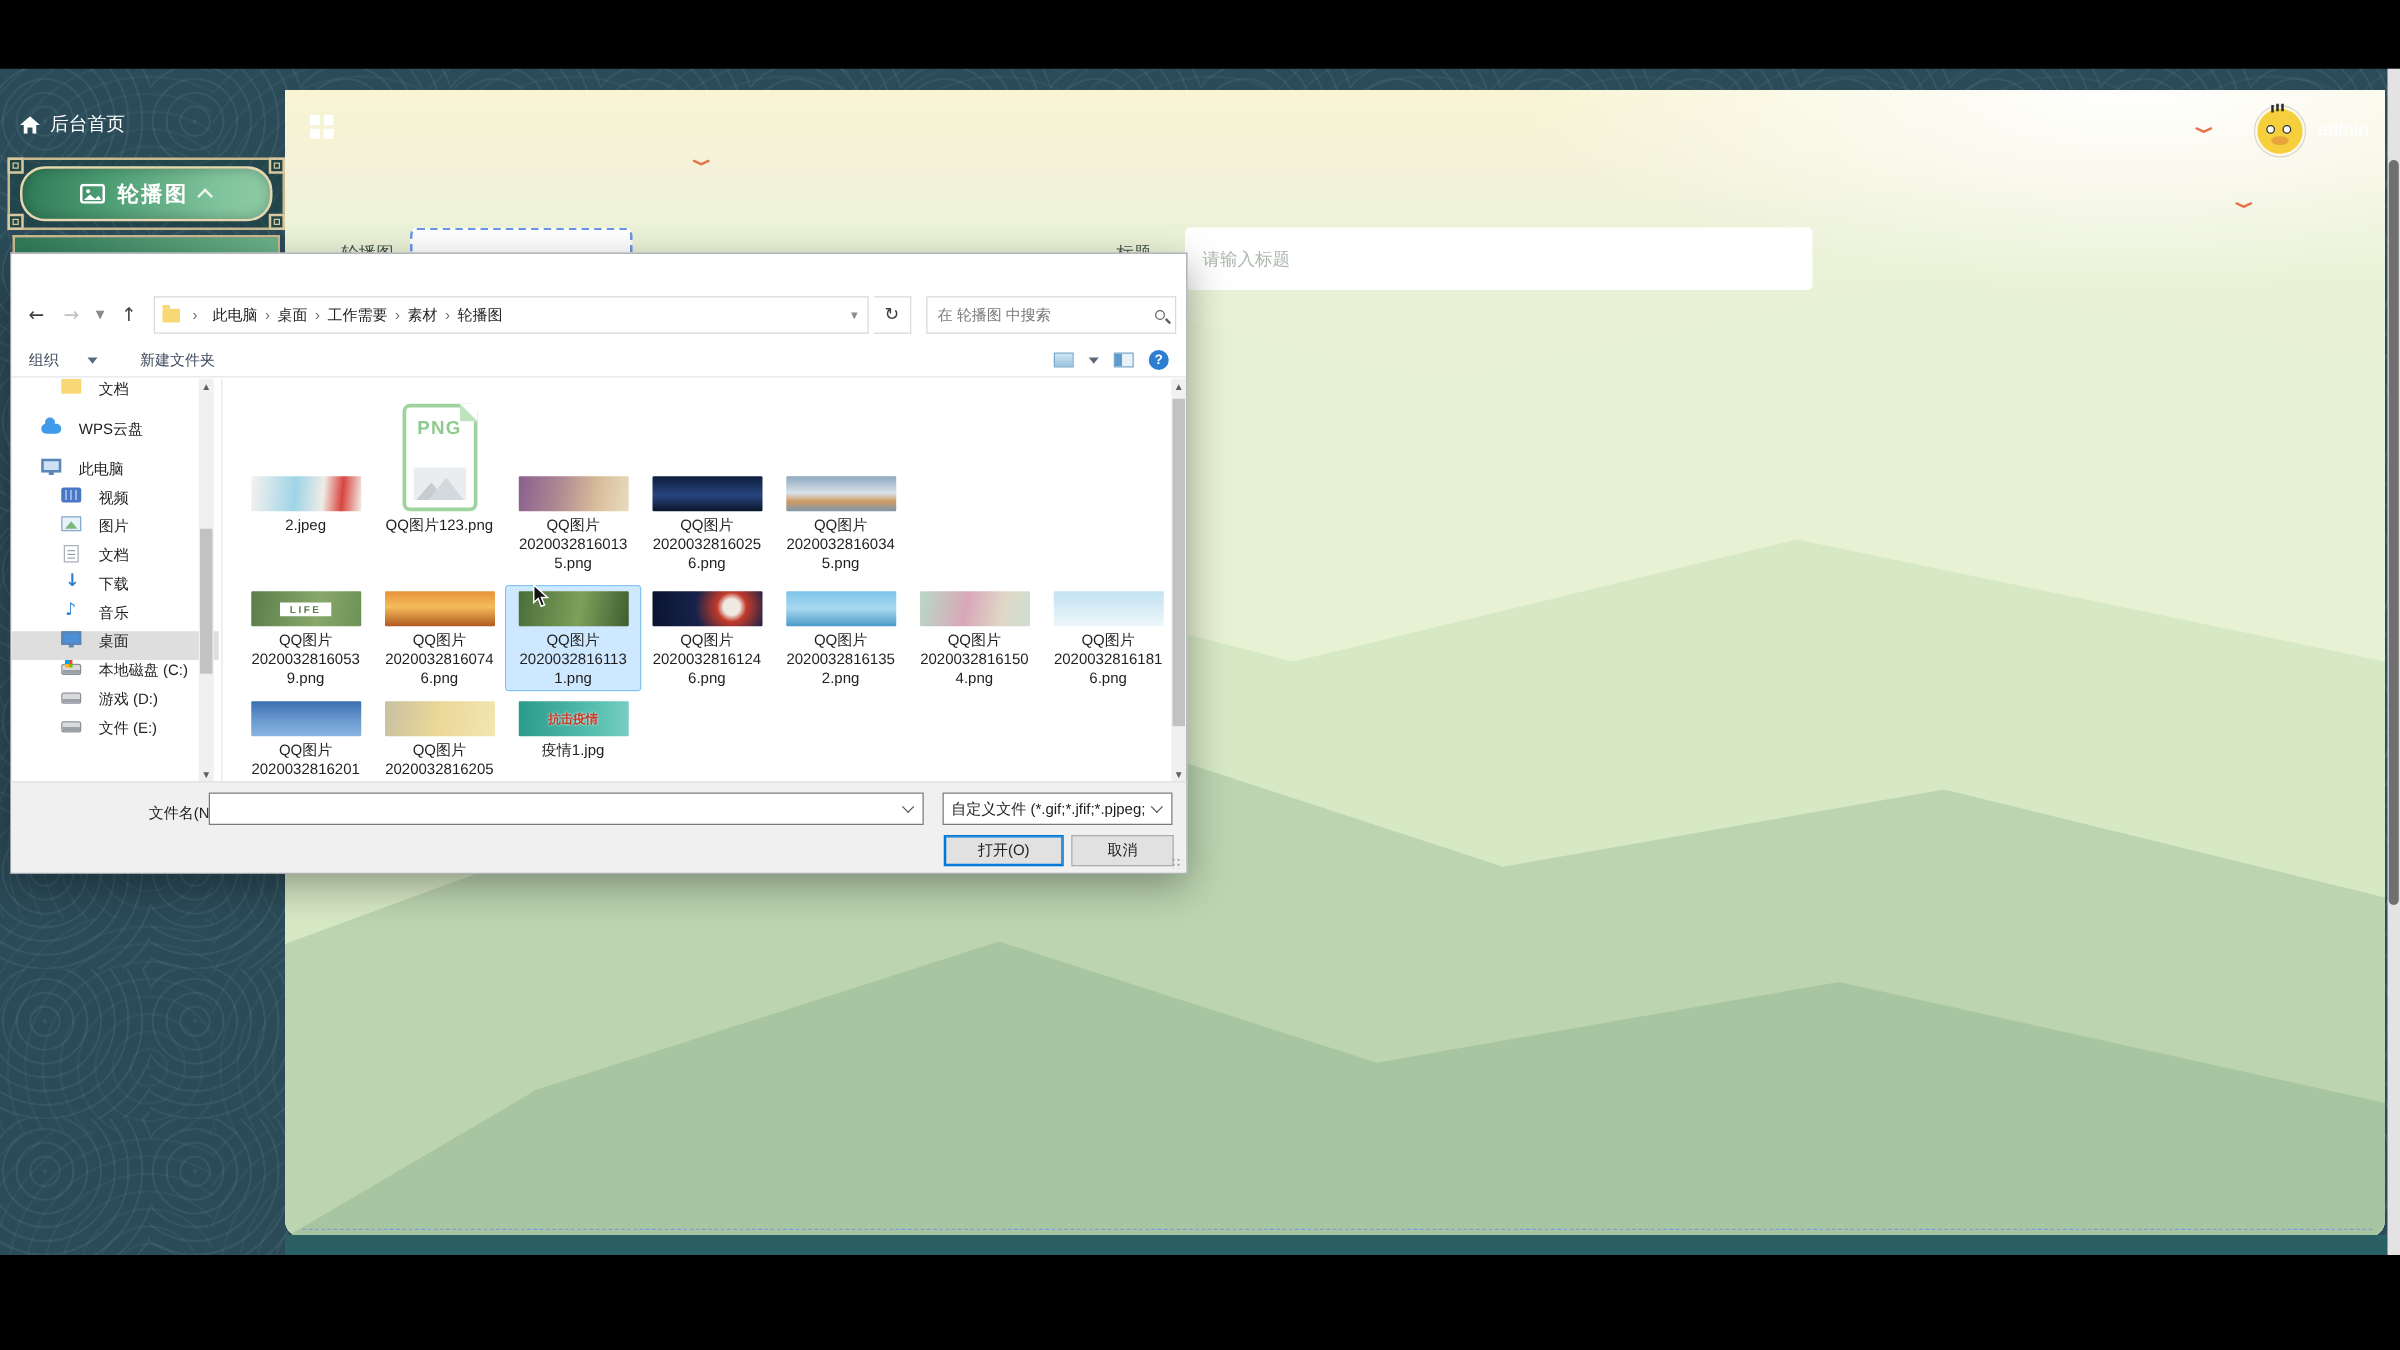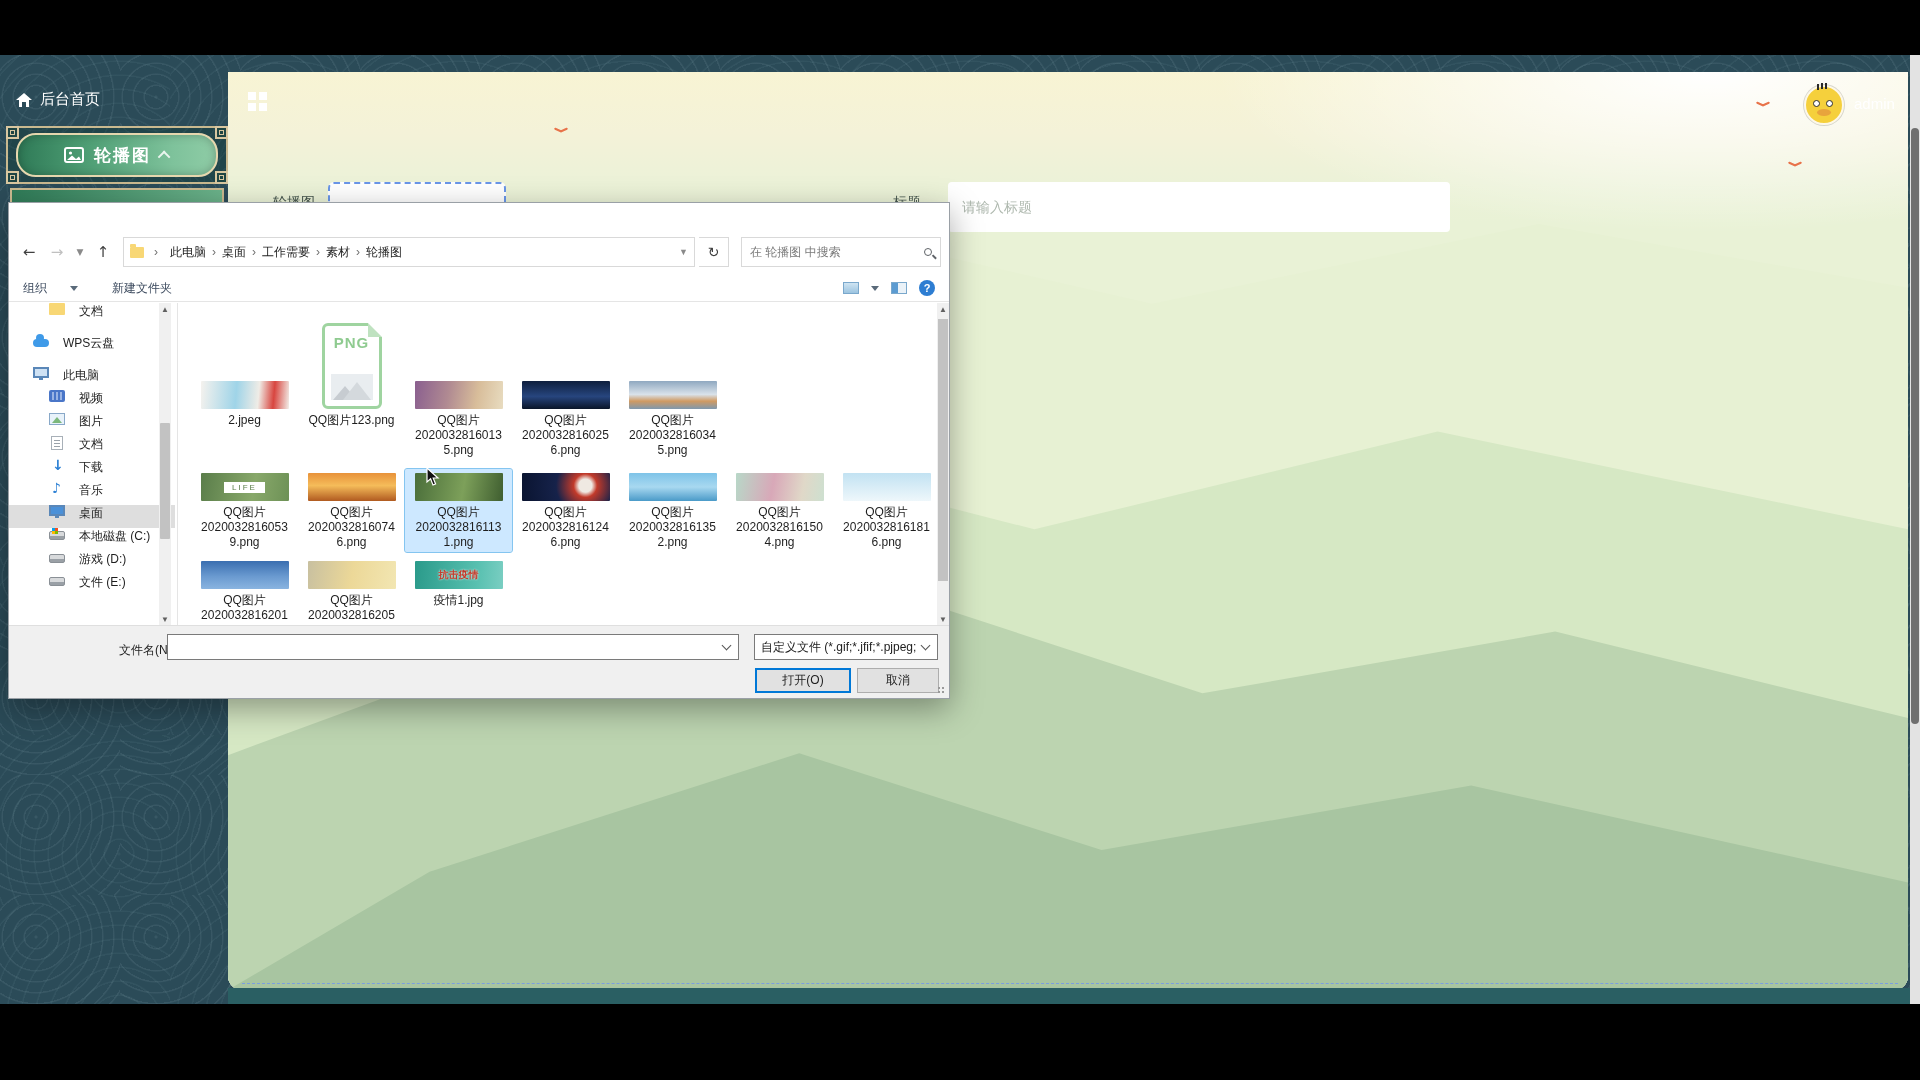--- a/index.html
+++ b/index.html
@@ -148,21 +148,21 @@
   .thumb-slot { display:flex; align-items:flex-end; justify-content:center; }
   .r1 .thumb-slot { height:92px; } .r2 .thumb-slot,.r3 .thumb-slot { height:32px; }
   .thumb { width:88px; height:28px; border-radius:1px; position:relative; overflow:hidden;
     display:flex; align-items:center; justify-content:center; }
   .thumb.png { width:60px; height:86px; background:#fff; border:3px solid #9fd4a0; border-radius:6px; overflow:visible; }
   .thumb.png:before { content:""; position:absolute; right:-3px; top:-3px; border-top:14px solid #fff; border-left:14px solid #bfe2c0; }
   .thumb.png .pngword { position:absolute; left:0; right:0; top:8px; text-align:center; color:#8fcb90; font-size:15px; font-weight:bold; letter-spacing:1px; }
   .thumb.png .pngmtn { position:absolute; left:6px; right:6px; bottom:6px; height:26px; background:#e9edf0; overflow:hidden; }
   .thumb.png .pngmtn:before { content:""; position:absolute; left:2px; bottom:0; border-left:12px solid transparent; border-right:12px solid transparent; border-bottom:14px solid #c7ccd1; }
   .thumb.png .pngmtn:after { content:""; position:absolute; right:2px; bottom:0; border-left:14px solid transparent; border-right:14px solid transparent; border-bottom:18px solid #d4d9dd; }
-  .ov-life { background:#fff; color:#5a7d4a; font-size:8px; letter-spacing:2px; padding:1px 8px; font-weight:normal; }
+  .ov-life { background:#fff; color:#5a7d4a; font-size:8px; letter-spacing:2px; padding:1px 8px; font-weight:bold; }
   .ov-epidemic { color:#c23a2a; font-size:10px; font-weight:bold; text-shadow:0 0 2px #fff; }
   .file-label { margin-top:4px; font-size:12px; line-height:15px; text-align:center; white-space:pre-line; color:#1e1e1e; }
   .file-scroll { position:absolute; right:0; top:0; width:12px; height:324px; background:#f0f0f0; }
   .file-scroll .arr { position:absolute; left:0; width:12px; height:14px; color:#606060; font-size:8px; text-align:center; line-height:14px; }
   .file-scroll .thumbbar { position:absolute; left:1px; width:10px; background:#c2c2c2; }
   .cursor-svg { position:absolute; left:247px; top:164px; z-index:5; }
 
   .dlg-bottom { position:absolute; left:0; bottom:0; right:0; height:73px; background:#f0f0f0; border-top:1px solid #dfdfdf; }
   .fn-label { position:absolute; left:110px; top:16px; font-size:12px; color:#1e1e1e; }
   .fn-input { position:absolute; left:158px; top:8px; width:572px; height:26px; border:1px solid #7a7a7a; background:#fff; display:flex; align-items:center; }

